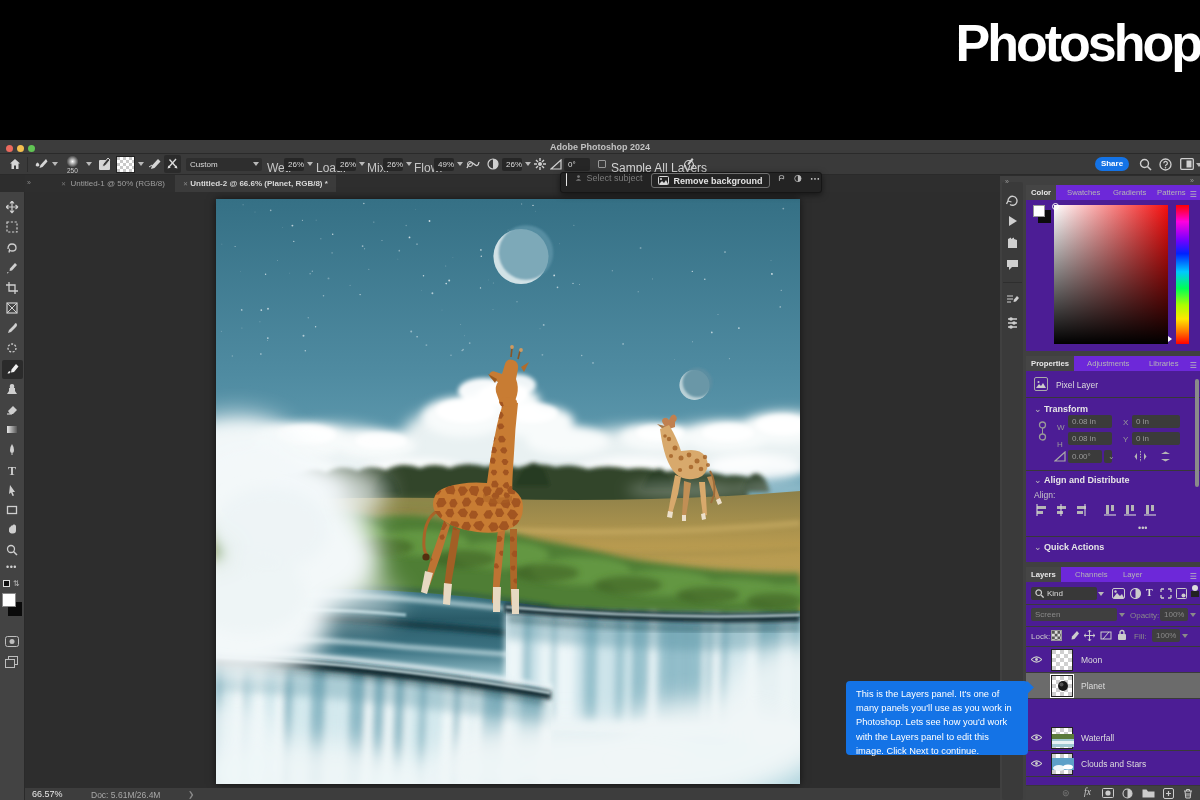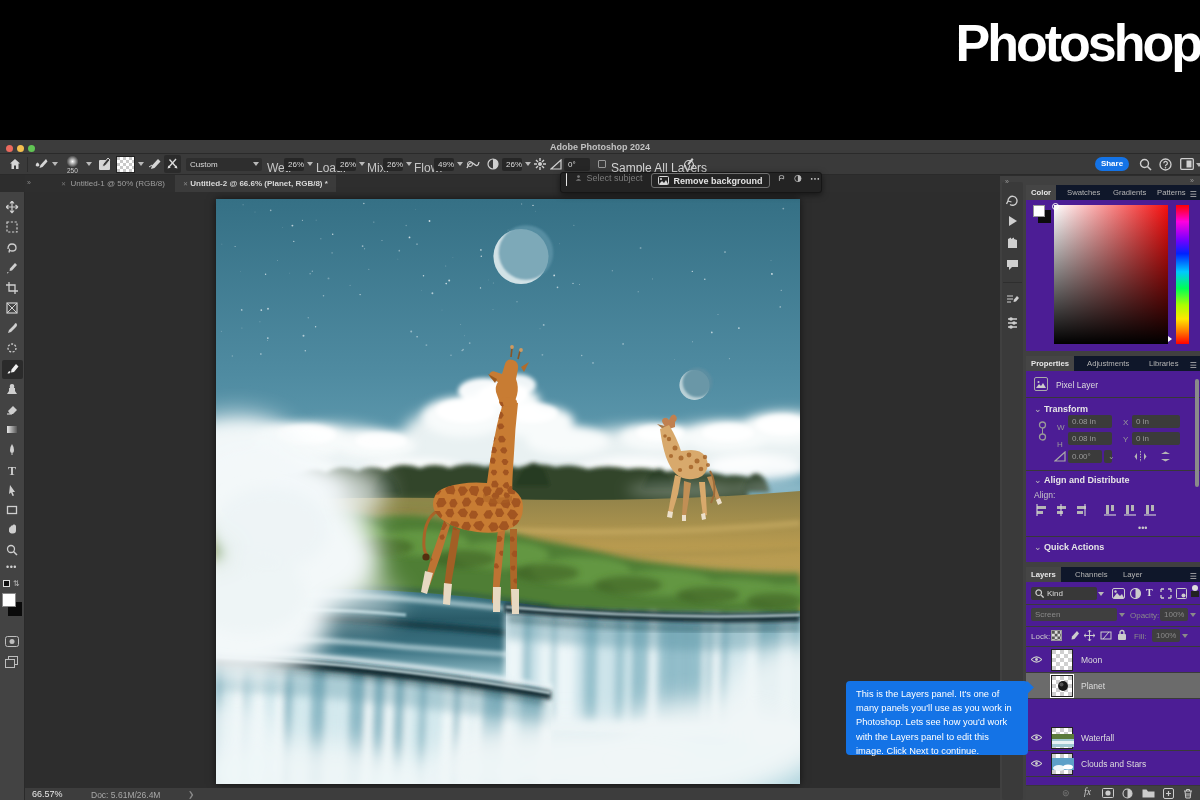--- a/index.html
+++ b/index.html
@@ -17,21 +17,21 @@
 #tabbar{position:absolute;top:35px;left:25px;width:975px;height:17px;background:#2e2e2e}
 .tab{position:absolute;top:0;height:17px;font-size:8px;color:#9e9e9e;display:flex;align-items:center;padding:0 8px;white-space:nowrap}
 .tab.active{background:#3b3b3b;color:#d8d8d8}
 #ctxbar{position:absolute;top:32px;left:560px;width:262px;height:21px;white-space:nowrap;background:#232323;border:1px solid #161616;border-radius:3px;box-shadow:0 2px 6px rgba(0,0,0,.5);display:flex;align-items:flex-start;z-index:30}
 #toolbar{position:absolute;top:52px;left:0;width:25px;height:608px;background:#434343;border-right:1px solid #2a2a2a}
 #paste{position:absolute;top:52px;left:25px;width:975px;height:597px;background:#2d2d2d}
 #canvas{position:absolute;top:7px;left:191px;width:584px;height:585px;box-shadow:0 0 8px rgba(0,0,0,.6)}
 #rightcol{position:absolute;top:36px;left:1000px;width:200px;height:624px;background:#404040}
 #rstrip{position:absolute;top:6px;left:2px;width:21px;height:618px;background:#3a3a3a;border-radius:2px}
 #panels{position:absolute;top:9px;left:26px;width:174px;height:615px}
-.ptabs{position:relative;height:15px;background:#0f172a}
+.ptabs{position:relative;height:15px;background:#6d28d9}
 .ptab{position:absolute;top:0;height:15px;font-size:7.7px;color:#b5b5b5;display:flex;align-items:center;padding:0 5px;white-space:nowrap}
 .ptab.active{background:#454545;color:#e8e8e8;font-weight:bold}
 .pbody{position:relative;background:#4c1d95}
 #statusbar{position:absolute;top:648px;left:25px;width:975px;height:12px;background:#3d3d3d;color:#a8a8a8;font-size:8.5px}
 #tooltip{position:absolute;top:541px;left:846px;width:182px;height:74px;background:#1473e6;border-radius:4px;color:#fff;font-size:9.3px;line-height:14.2px;padding:6px 0 0 10px;z-index:40;white-space:nowrap}
 #tooltip:after{content:"";position:absolute;top:2px;right:-4px;width:9px;height:9px;background:#1473e6;transform:rotate(45deg)}
 .sep{position:absolute;top:3px;width:1px;height:15px;background:#2c2c2c}
 .lrow{position:absolute;left:0;width:174px;height:26px;border-bottom:1px solid #3a3a3a}
 .eye{position:absolute;left:5px;top:9px;width:11px;height:7px}
 .thumb{position:absolute;left:25px;top:2px;width:22px;height:22px;background:

